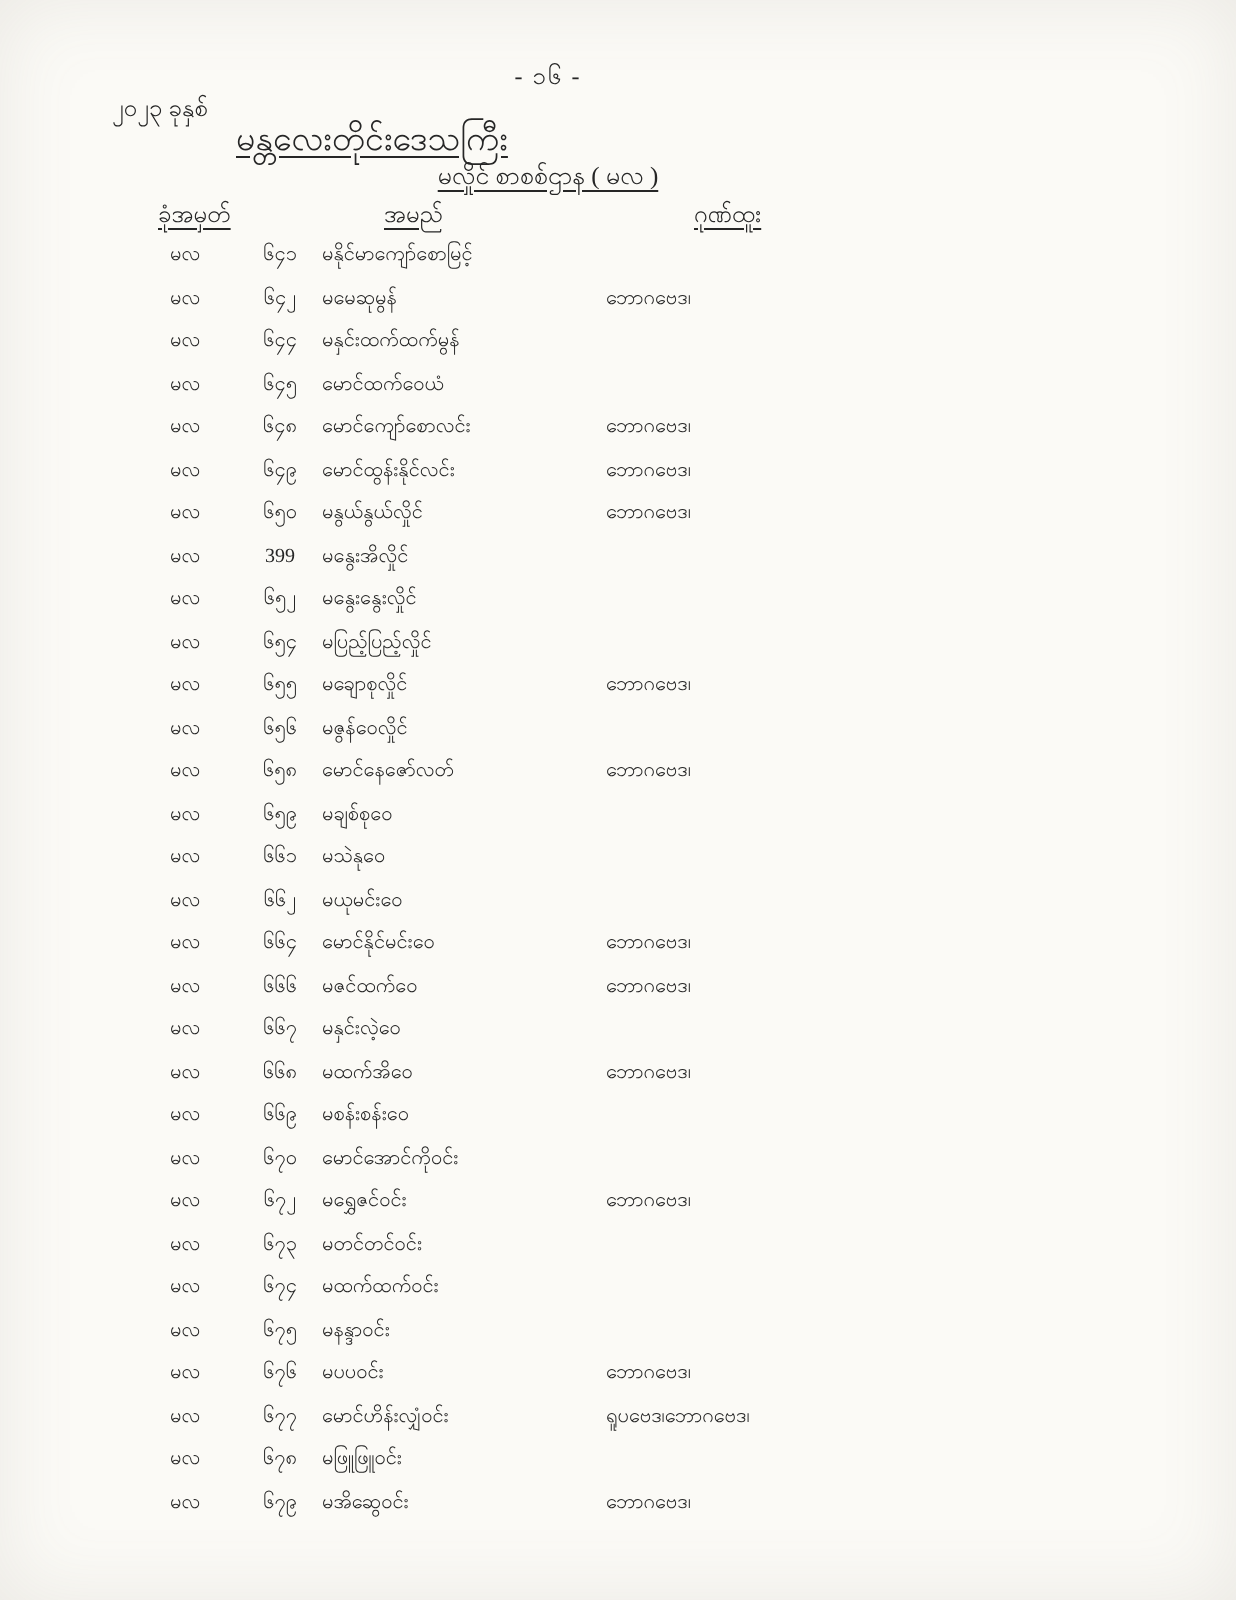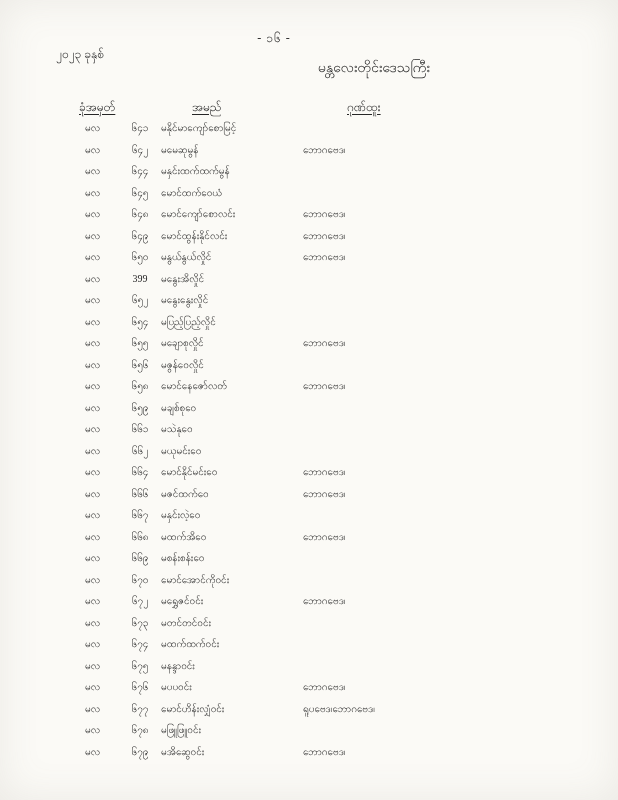--- a/index.html
+++ b/index.html
@@ -29,22 +29,23 @@
     top: 30px; left: 238px; width: 72px;
     text-align: center;
     font-size: 12px; letter-spacing: 1px;
   }
   .year {
     top: 46px; left: 56px;
     font-size: 12px;
   }
   .title-region {
     top: 58px; left: 118px; width: 312px;
-    text-align: right;
-    font-size: 14px;
+    text-align: left;
+    font-size: 17px;
+    text-decoration: underline;
     text-underline-offset: 3px;
   }
   .title-center {
     top: 80px; left: 118px; width: 312px;
     text-align: center;
     font-size: 12.5px;
     text-decoration: underline;
     text-underline-offset: 3px;
   }
   .col-head {
@@ -76,20 +77,21 @@
 <body>
 
 <div class="page" style="background: rgb(251, 250, 246); color: rgb(38, 38, 38);">
 
   <div class="abs page-number">- ၁၆ -</div>
 
   <div class="abs year">၂၀၂၃ ခုနှစ်</div>
 
   <div class="abs title-region">မန္တလေးတိုင်းဒေသကြီး</div>
 
+  <div class="abs title-center">မလှိုင် စာစစ်ဌာန (  မလ  )</div>
 
   <div class="abs col-head roll">ခုံအမှတ်</div>
 
   <div class="abs col-head name">အမည်</div>
 
   <div class="abs col-head dist">ဂုဏ်ထူး</div>
 
   <div class="rows">
     <div class="row">
       <span class="center-code">မလ</span>

